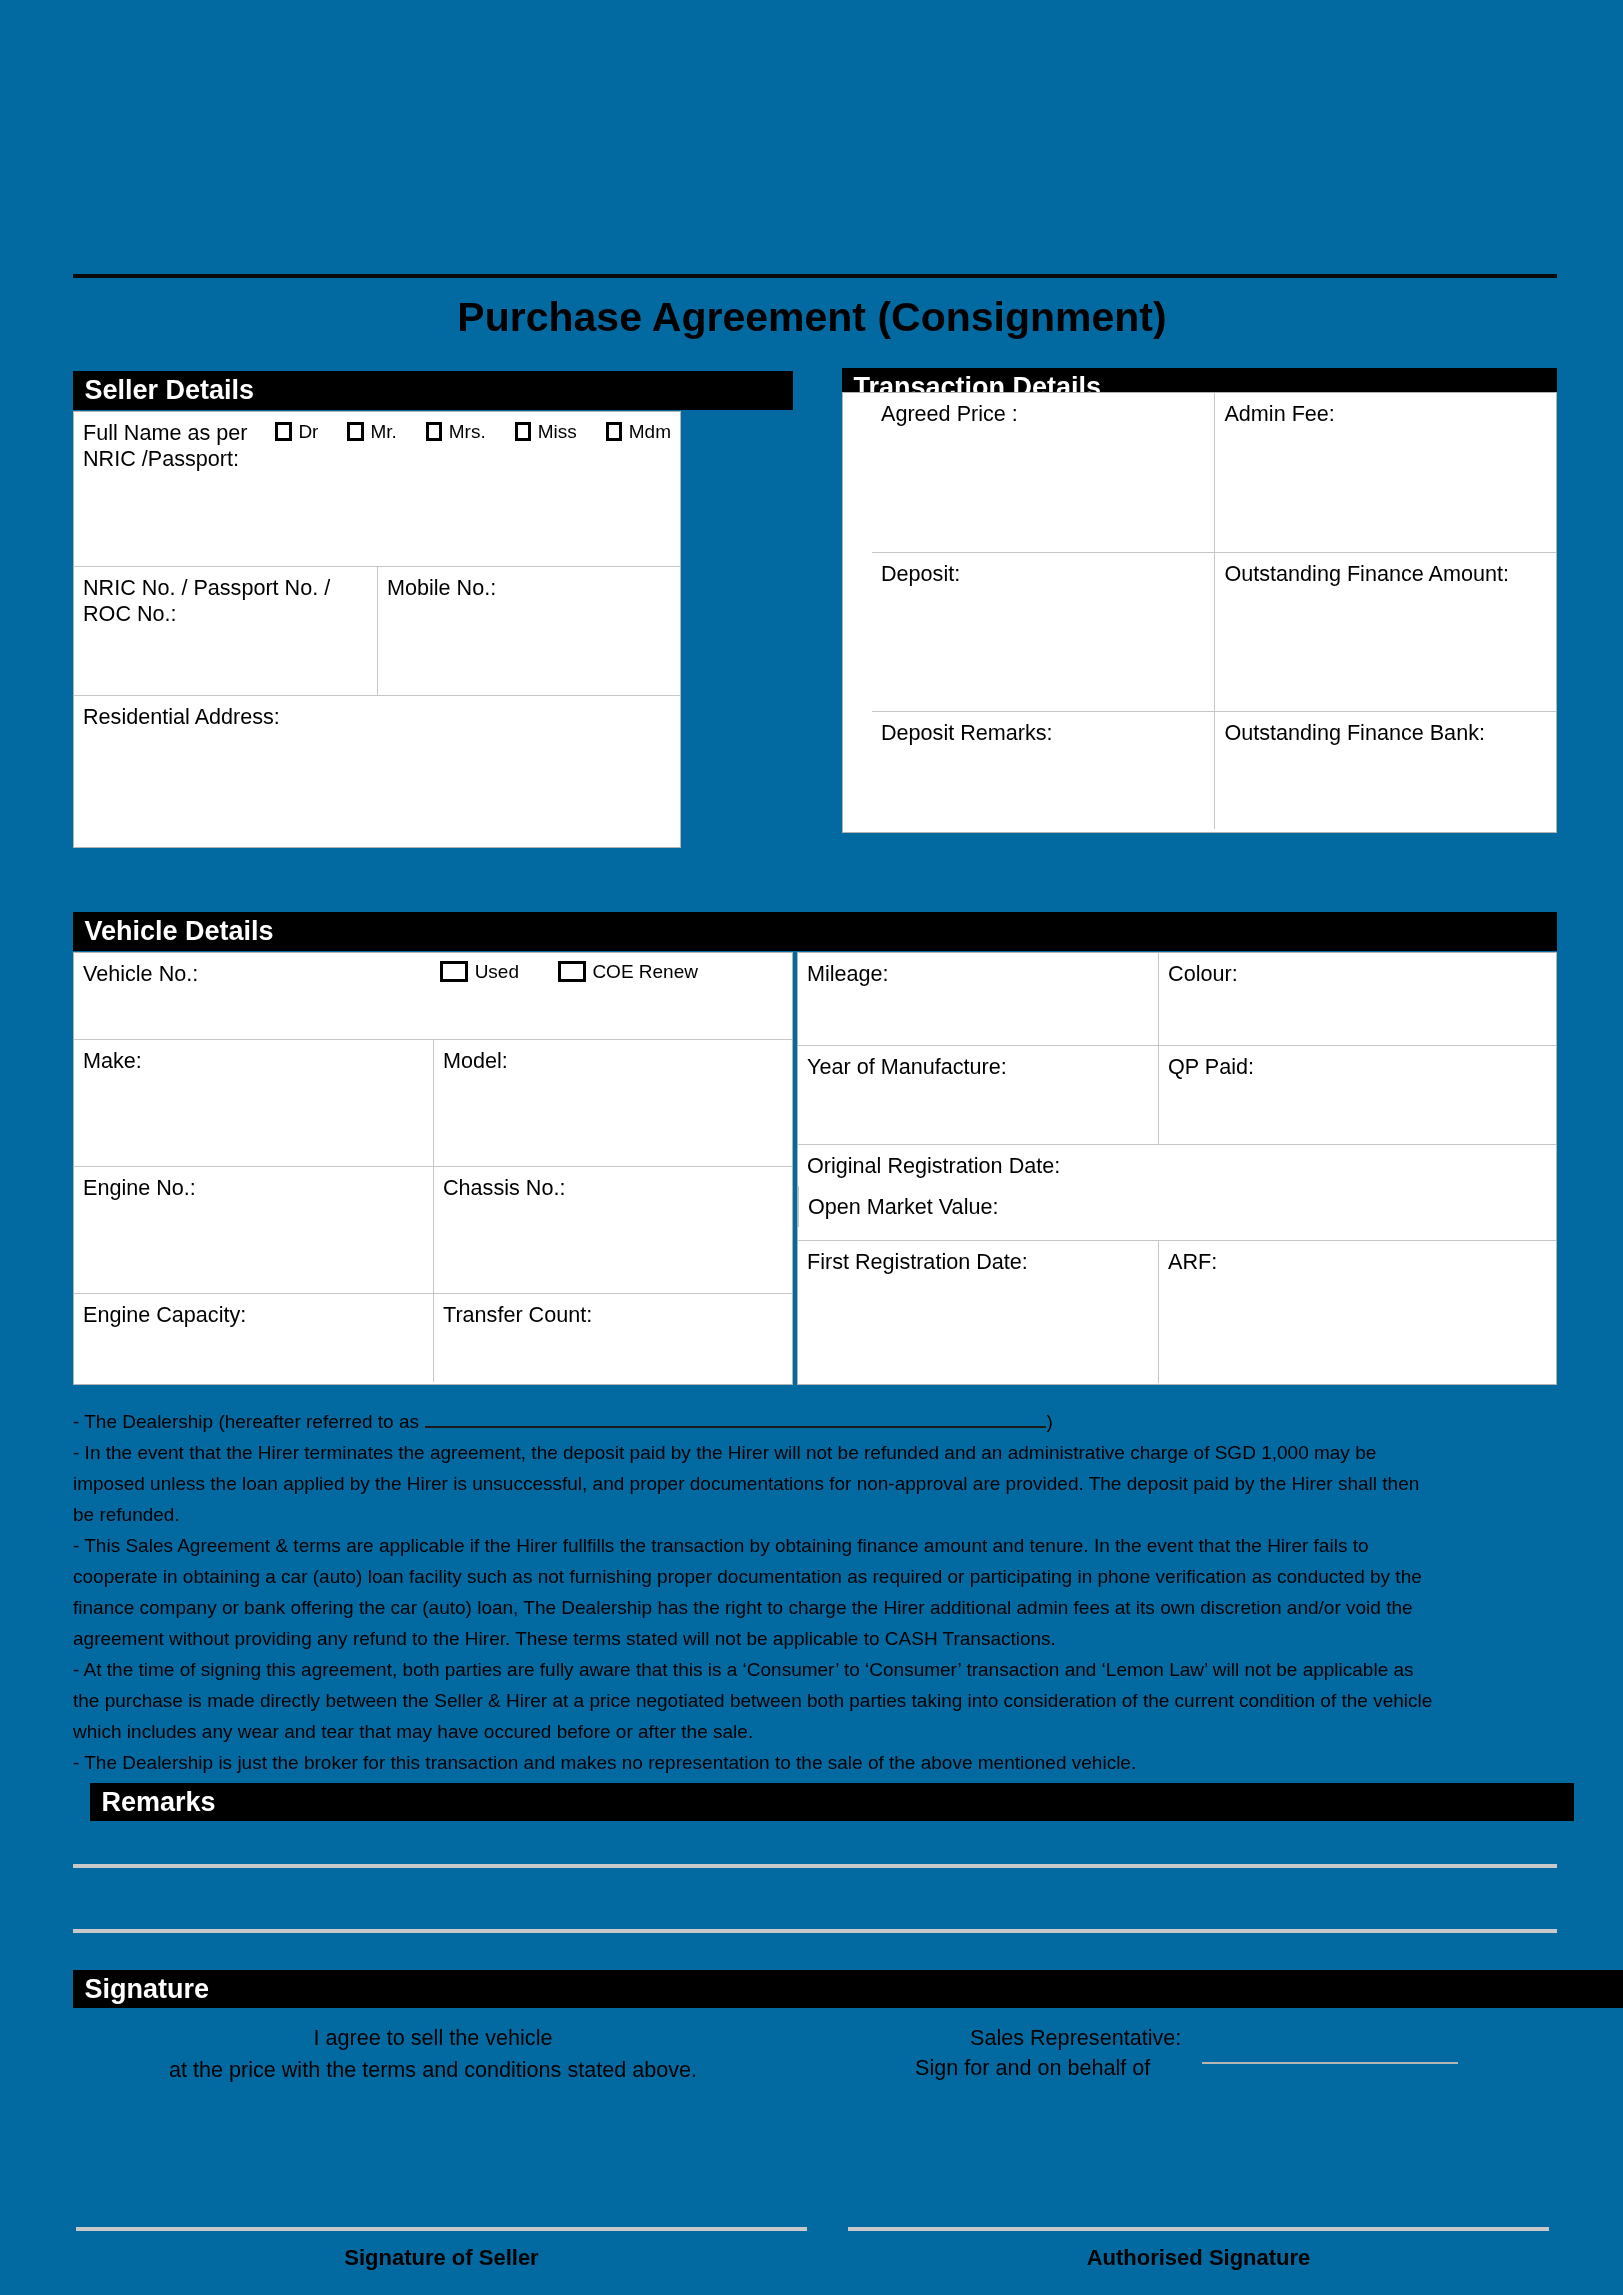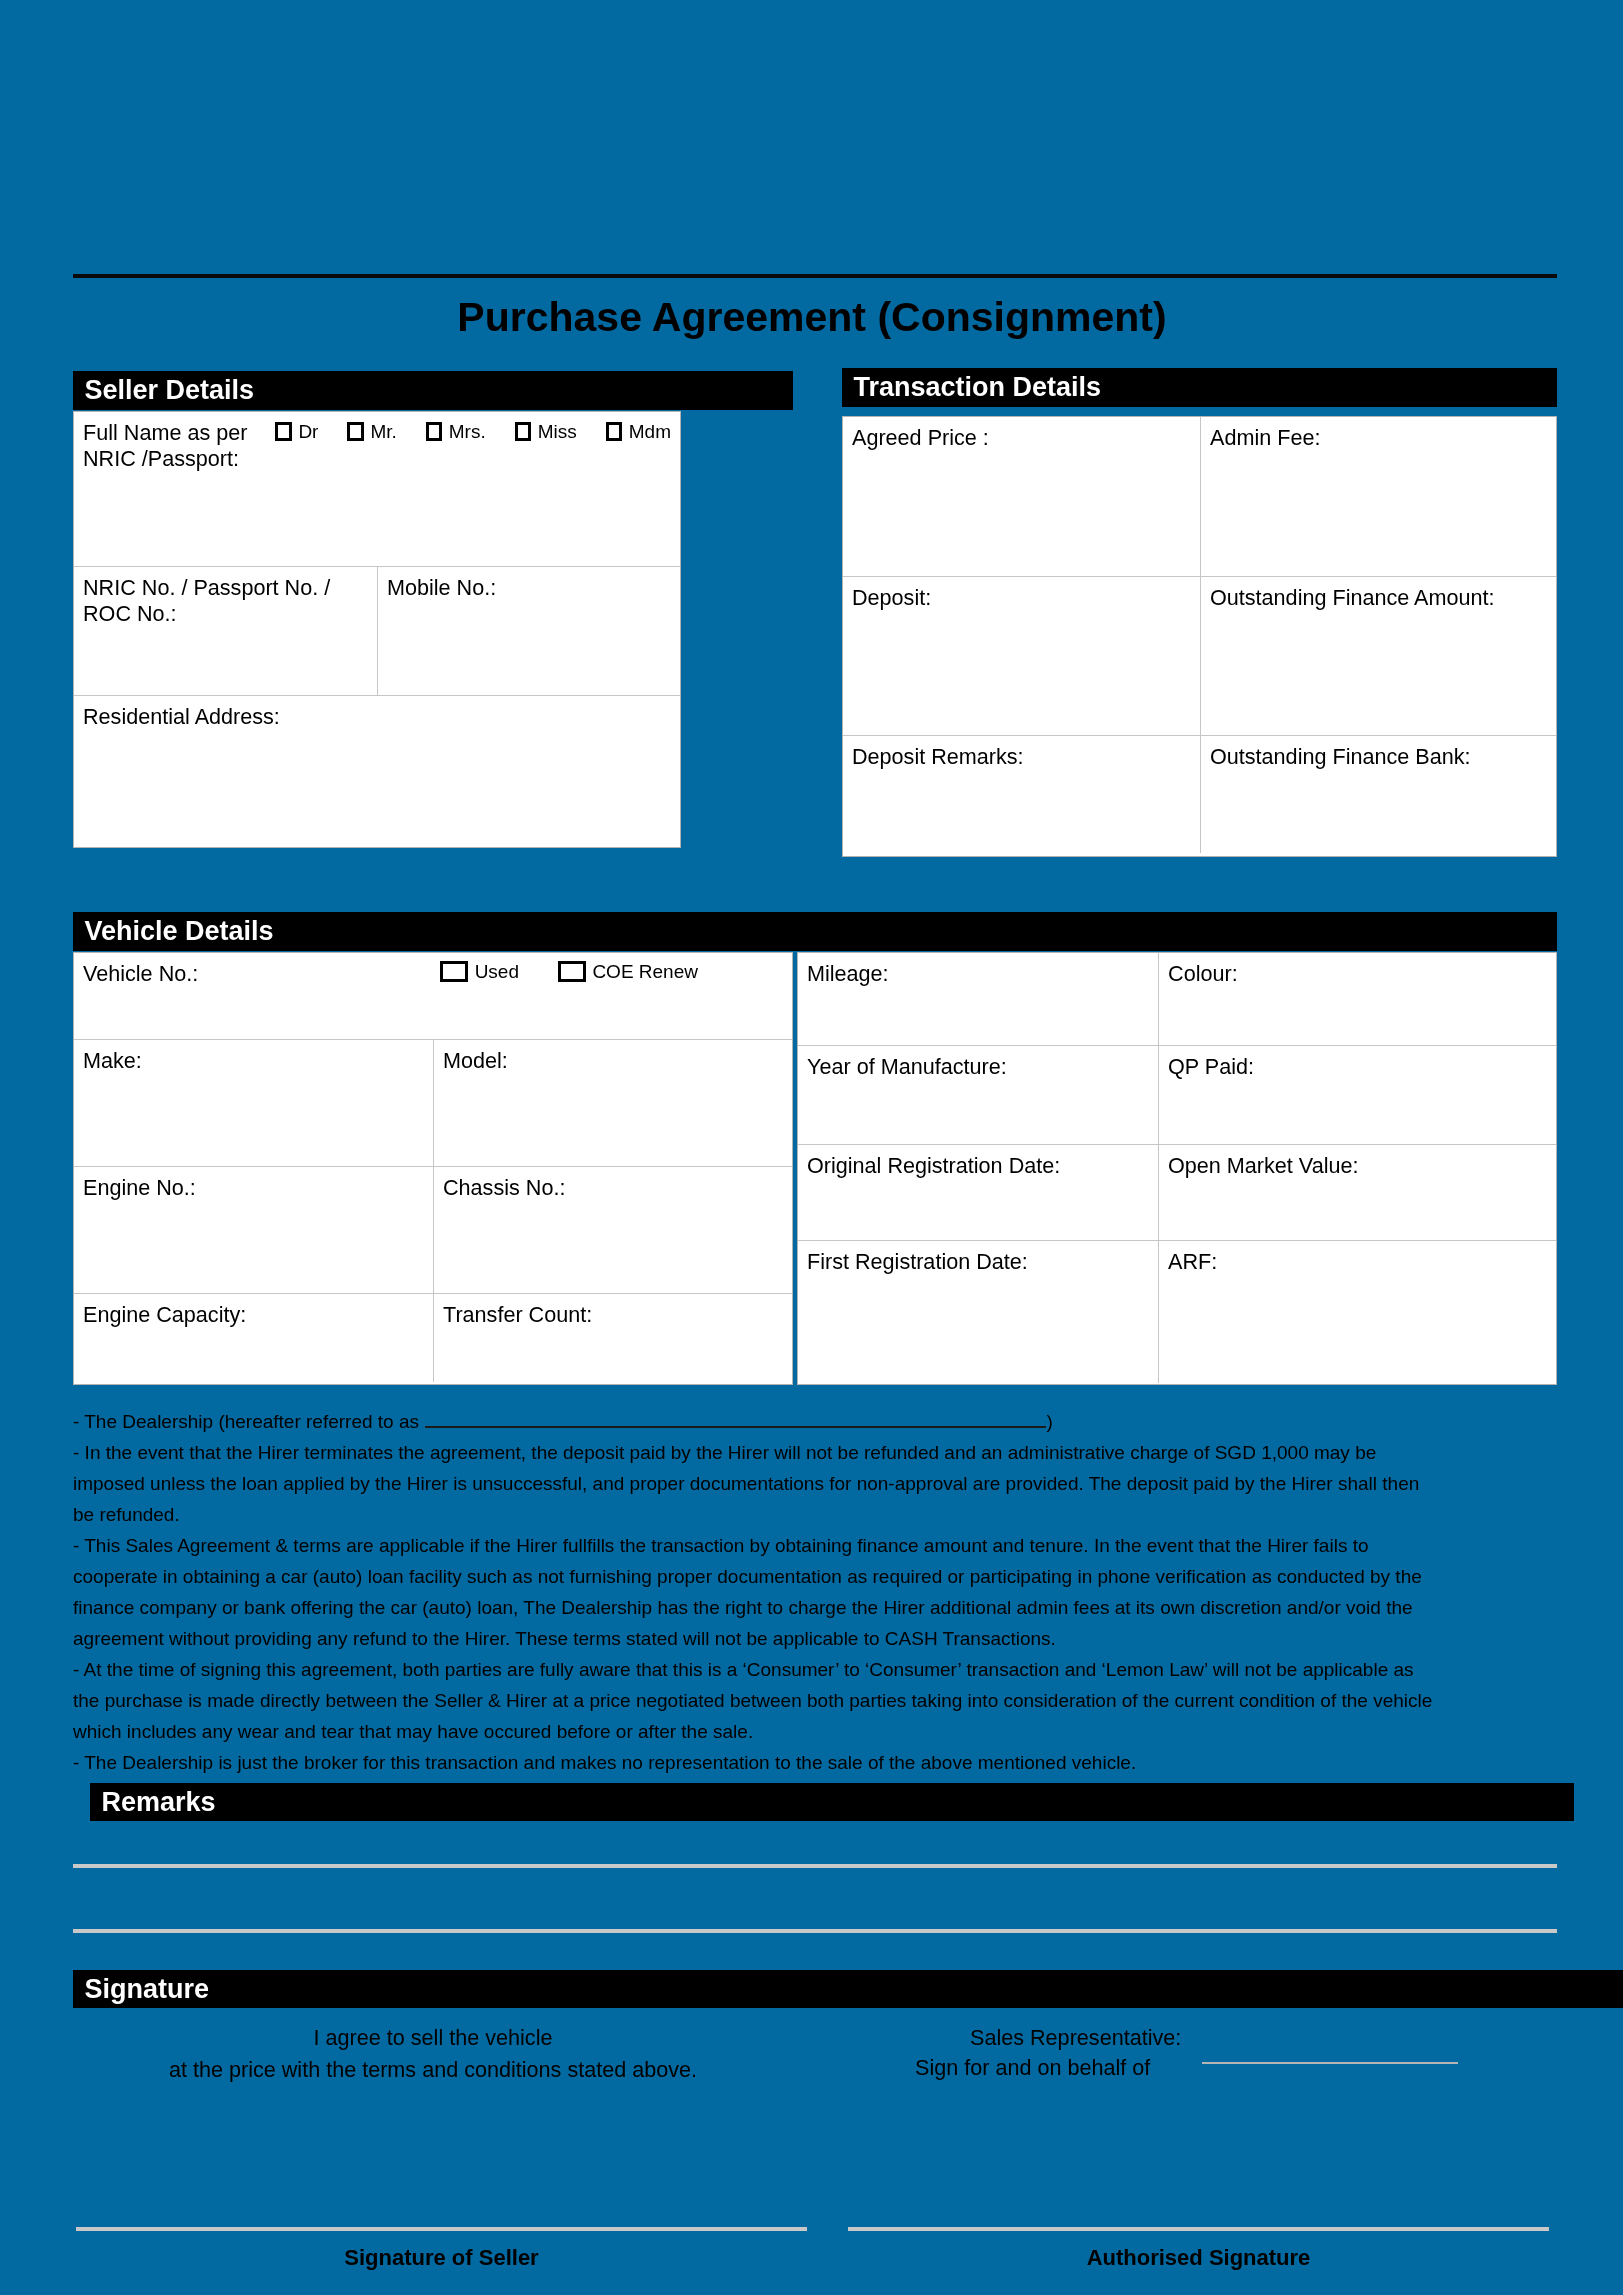--- a/index.html
+++ b/index.html
@@ -102,21 +102,21 @@
       </div>
     </div>
     <div class="row" style="height:150px;">
       <div class="cell first" style="width:720px;">
         <span class="lbl">Residential Address:</span>
       </div>
     </div>
   </div>
 
   <div class="bar" style="left:842px; top:368px; width:715px; height:39px;">Transaction Details</div>
-  <div class="tbl" style="left:842px; top:416px; width:715px; height:441px;">
+  <div class="tbl" style="left:842px; top:392px; width:715px; height:441px;padding-left:29px;">
     <div class="row first" style="height:159px;">
       <div class="cell first" style="width:358px;">
         <span class="lbl">Agreed Price :</span>
       </div>
       <div class="cell" style="width:357px;">
         <span class="lbl">Admin Fee:</span>
       </div>
     </div>
     <div class="row" style="height:159px;">
       <div class="cell first" style="width:358px;">
@@ -192,21 +192,21 @@
       </div>
     </div>
     <div class="row" style="height:99px;">
       <div class="cell first" style="width:361px;">
         <span class="lbl">Year of Manufacture:</span>
       </div>
       <div class="cell" style="width:399px;">
         <span class="lbl">QP Paid:</span>
       </div>
     </div>
-    <div class="row" style="height:96px;">
+    <div class="row" style="height:96px;flex-direction:column;">
       <div class="cell first" style="width:361px;">
         <span class="lbl">Original Registration Date:</span>
       </div>
       <div class="cell" style="width:399px;">
         <span class="lbl">Open Market Value:</span>
       </div>
     </div>
     <div class="row" style="height:143px;">
       <div class="cell first" style="width:361px;">
         <span class="lbl">First Registration Date:</span>

